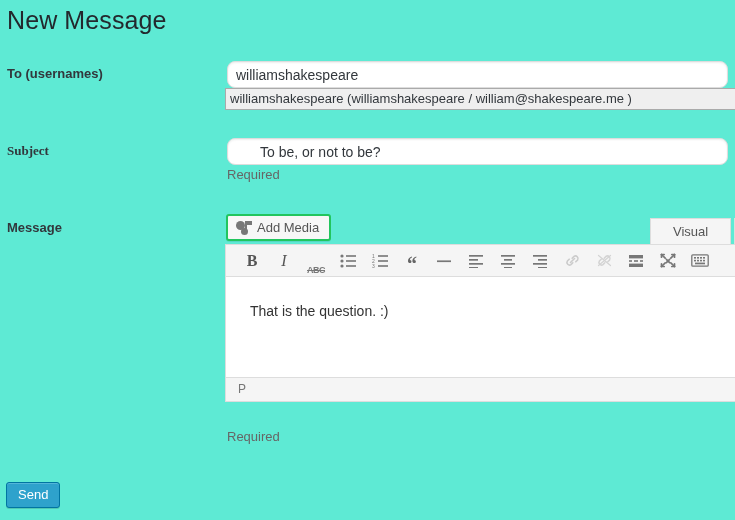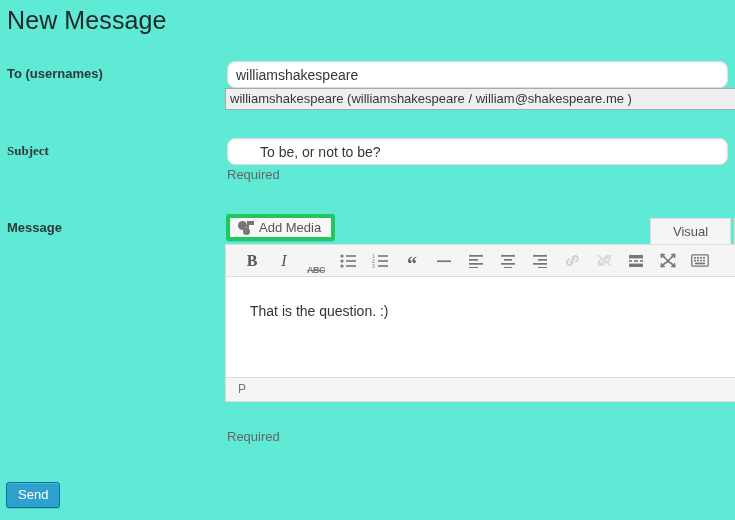--- a/index.html
+++ b/index.html
@@ -87,21 +87,21 @@
   
   .add-media-btn {
     position: absolute;
     left: 226px; top: 214px;
     height: 27px;
     display: flex;
     align-items: center;
     gap: 5px;
     padding: 0 10px 0 8px;
     background: #f7f7f7;
-    border: 4px solid #22c55e;
+    border: 2px solid #22c55e;
     border-radius: 3px;
     box-shadow: 0 1px 0 rgba(0,0,0,0.08);
     font-size: 13px;
     color: #555;
     cursor: pointer;
     white-space: nowrap;
   }
   .dashicon-media {
     width: 16px; height: 16px;
     position: relative;

